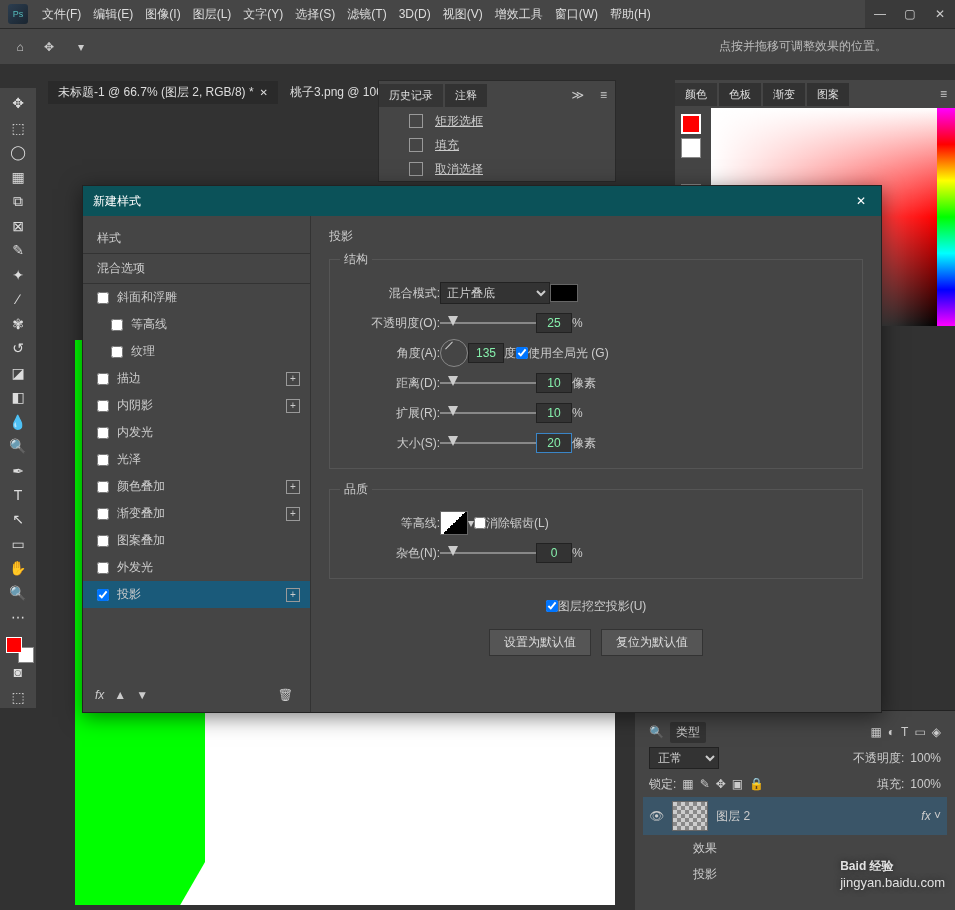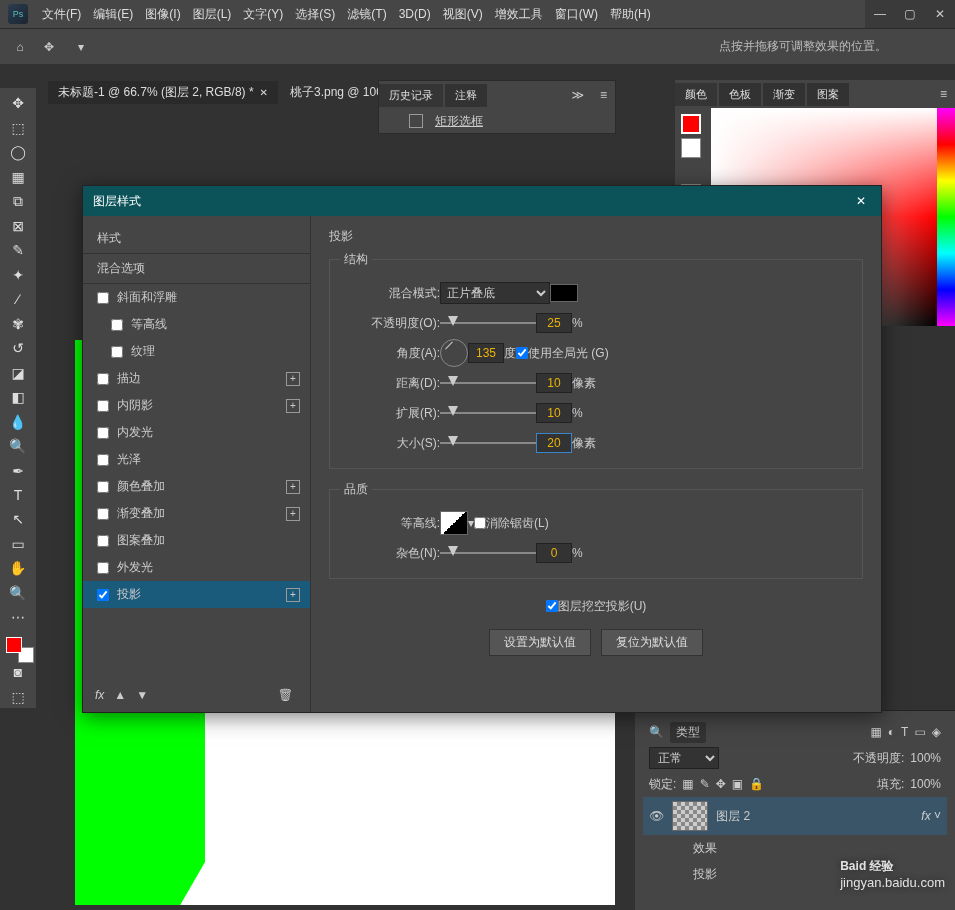--- a/index.html
+++ b/index.html
@@ -65,21 +65,21 @@
 .dialog .styles-list .footer .trash { margin-left: auto; margin-right: 12px; }
 .dialog .settings { flex: 1; padding: 12px 18px; }
 .dialog .settings .section-title { margin-bottom: 6px; }
 .dialog .settings .group { border: 1px solid #555; padding: 10px; margin-bottom: 12px; }
 .dialog .settings .group legend { padding: 0 4px; }
 .dialog .settings .row { display: flex; align-items: center; gap: 0; height: 30px; }
 .dialog .settings .row .label { width: 100px; text-align: right; }
 .dialog .settings .row select { background: #333; color: #ccc; border: 1px solid #222; width: 110px; padding: 2px; }
 .dialog .settings .row .slider { width: 96px; height: 2px; background: #888; position: relative; }
 .dialog .settings .row .slider::after { content: ''; position: absolute; width: 10px; height: 10px; background: #ccc; top: -6px; left: 8px; clip-path: polygon(50% 100%, 0 0, 100% 0); }
-.dialog .settings .row input[type=text] { width: 36px; background: #333; color: #eab308; border: 1px solid #222; text-align: center; padding: 2px; }
+.dialog .settings .row input[type=text] { width: 36px; background: #333; color: #86efac; border: 1px solid #222; text-align: center; padding: 2px; }
 .dialog .settings .row input[type=text].active { border: 1px solid #3a85c7; }
 .dialog .settings .row .dial { width: 28px; height: 28px; border: 1px solid #888; border-radius: 50%; position: relative; }
 .dialog .settings .row .dial::after { content: ''; position: absolute; width: 10px; height: 1px; background: #ccc; top: 5px; left: 3px; transform: rotate(-45deg); }
 .dialog .settings .row .swatch { width: 28px; height: 18px; background: #000; border: 1px solid #666; }
 .dialog .settings .row .contour { width: 28px; height: 24px; background: linear-gradient(135deg, #fff 50%, #000 50%); border: 1px solid #666; }
 .dialog .settings .btn-row { display: flex; gap: 10px; justify-content: center; margin-top: 8px; }
 .dialog .settings button { background: #555; color: #ddd; border: 1px solid #333; padding: 4px 14px; cursor: pointer; }
 .dialog .right-col { width: 150px; padding: 14px 10px; display: flex; flex-direction: column; gap: 8px; }
 .dialog .right-col button { background: #555; color: #ddd; border: 1px solid #333; padding: 5px 0; border-radius: 12px; cursor: pointer; width: 130px; }
 .dialog .right-col .cb-row { display: flex; align-items: center; gap: 6px; justify-content: center; margin-top: 12px; }
@@ -169,20 +169,28 @@
   <div class="hdr">
     <div class="tab active">历史记录</div>
     <div class="tab">注释</div>
     <div style="margin-left:auto; padding:0 8px;">≫</div>
     <div style="padding:0 8px;">≡</div>
   </div>
   <div class="item">
       <span class="icon"></span>
       <span>矩形选框</span>
     </div>
+  <div class="item">
+      <span class="icon"></span>
+      <span>填充</span>
+    </div>
+  <div class="item">
+      <span class="icon"></span>
+      <span>取消选择</span>
+    </div>
 </div>
 
 <div class="color-panel">
   <div class="hdr">
     <div class="tab active">颜色</div>
     <div class="tab">色板</div>
     <div class="tab">渐变</div>
     <div class="tab">图案</div>
     <div style="margin-left:auto; padding:0 8px;">≡</div>
   </div>
@@ -234,21 +242,21 @@
   <div class="row" style="padding-left:50px;">
       <span>效果</span>
     </div>
   <div class="row" style="padding-left:50px;">
       <span>投影</span>
     </div>
 </div>
 
 <div class="dialog">
   <div class="titlebar">
-    <span>图层样式</span>
+    <span>新建样式</span>
     <div class="close-btn">✕</div>
   </div>
   <div class="body">
 
     <div class="styles-list">
       <div class="hdr">样式</div>
       <div class="hdr">混合选项</div>
       <div id="style-items">
           <div class="item">
             <input type="checkbox" style="">

